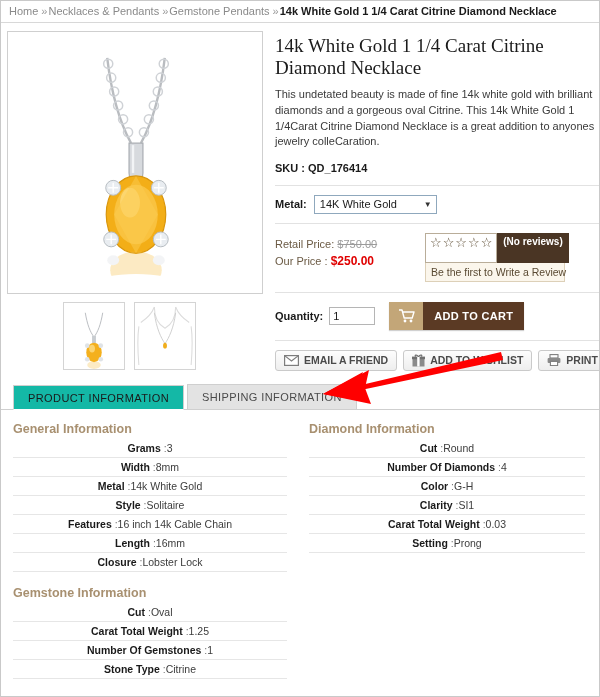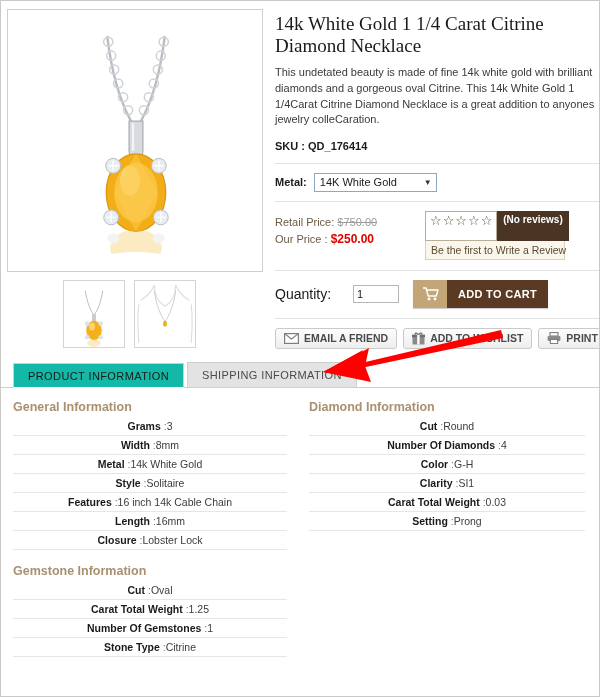--- a/index.html
+++ b/index.html
@@ -126,21 +126,21 @@
     border-top: 0;
     background: #fbf6ec;
     color: #5a4a33;
     font-size: 10.5px;
     padding: 3px 5px;
     white-space: nowrap;
   }
 
   
   .qty-row { display: flex; align-items: center; margin: 0 0 10px 0; }
-  .qty-label { font-size: 14px; font-weight: normal; color: #1a1a1a; margin-right: 22px; }
+  .qty-label { font-size: 11px; font-weight: bold; color: #1a1a1a; margin-right: 6px; }
   .qty-input {
     width: 46px; height: 18px;
     border: 1px solid #b5b5b5;
     font-size: 11px; color: #1a1a1a;
     padding: 0 3px;
     background: #fff;
   }
   .cart-btn {
     display: flex; align-items: stretch;
     margin-left: 14px;
@@ -233,20 +233,21 @@
   .spec-k { color: #1a1a1a; font-weight: bold; }
   .spec-k .colon { font-weight: normal; color: #777; }
   .spec-v { color: #3c3c3c; text-align: right; }
   .spec-gap { height: 14px; }
 </style>
 </head>
 <body>
 
 <div id="page">
 
+  <div class="crumb-bar" id="crumbBar"><span class="crumb-link">Home</span><span class="crumb-sep">»</span><span class="crumb-link">Necklaces &amp; Pendants</span><span class="crumb-sep">»</span><span class="crumb-link">Gemstone Pendants</span><span class="crumb-sep">»</span><span class="crumb-current">14k White Gold 1 1/4 Carat Citrine Diamond Necklace</span></div>
 
   <div class="top-wrap">
 
     <div class="media-col">
       <div class="hero-box">
         <svg class="hero-svg" viewBox="0 0 256 263">
           <rect x="0" y="0" width="256" height="263" fill="#ffffff"></rect>
 
           <g stroke="#b9bcc0" stroke-width="2.4" fill="none">
             <path d="M100 26 C104 60, 112 90, 124 112"></path>

